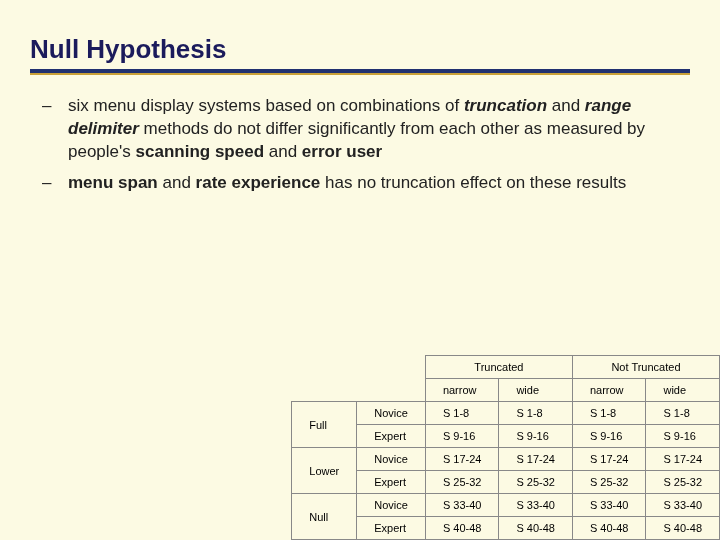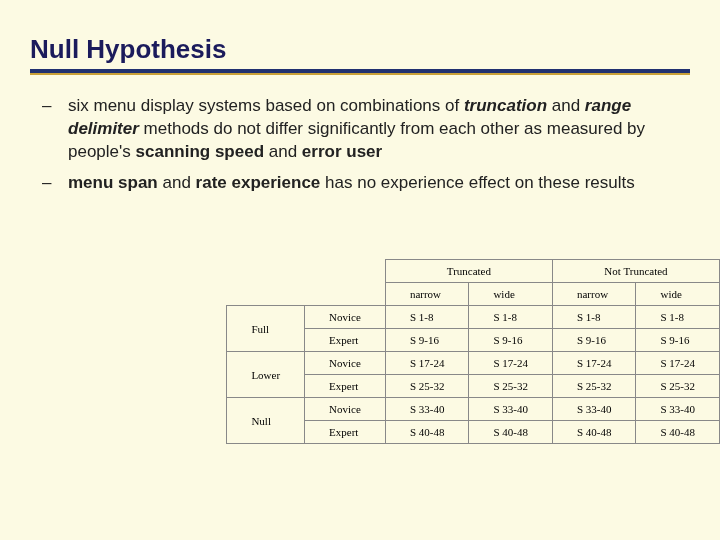--- a/index.html
+++ b/index.html
@@ -1,31 +1,31 @@
 <!DOCTYPE html>
 <html><head>
 <meta charset="utf-8">
 <style>
 body{margin:0;background:#FCFAE3;font-family:Verdana,Arial,sans-serif;color:#000;}
-.slide{width:720px;height:444px;box-sizing:border-box;padding:34px 30px;position:relative;}
+.slide{width:720px;height:540px;box-sizing:border-box;padding:34px 30px;position:relative;}
 .title{font-size:26px;font-weight:bold;color:#1b1b5c;margin:0 0 4px 0;}
 .hr1{height:4px;background:#203070;margin:0;}
 .hr2{height:2px;background:#c9a038;margin:0;}
 .bullets{margin:20px 0 0 0;font-size:17px;line-height:1.35;color:#222;}
 .bullets .row{display:flex;margin-bottom:8px;}
 .bullets .dash{width:26px;flex:0 0 26px;text-align:left;padding-left:12px;}
 .bullets .txt{flex:1;}
 .bold{font-weight:bold;margin-top:36px;}
 .under{font-style:italic;font-weight:bold;}
 .lower{margin-top:28px;display:flex;}
 .levels{font-size:17px;line-height:1.35;padding-left:12px;white-space:pre;}
 .levels .dash2{display:inline-block;width:14px;}
 .tblwrap{position:absolute;bottom:0;right:0;}
 table{border-collapse:collapse;font-size:11px;}
-td,th{border:1px solid #888;padding:5px 24px;text-align:left;vertical-align:middle;white-space:nowrap;background:#FCFAE3;font-family:Liberation Serif, serif;}
+td,th{border:1px solid #888;padding:5px 17px;text-align:left;vertical-align:middle;white-space:nowrap;background:#FCFAE3;}
 .topgrp{text-align:center;}
 .noborder{border:none;background:transparent;}
 </style>
 </head>
 <body>
 <div class="slide">
   <div class="title">Null Hypothesis</div>
   <div class="hr1"></div>
   <div class="hr2"></div>
 
@@ -42,21 +42,21 @@
         <span> and </span>
         <span class="bold">error user</span>
       </div>
     </div>
     <div class="row">
       <div class="dash">–</div>
       <div class="txt">
         <span class="bold">menu span</span>
         <span> and </span>
         <span class="bold">rate experience</span>
-        <span> has no experience effect on these results</span>
+        <span> has no truncation effect on these results</span>
       </div>
     </div>
   </div>
 
 
   <div class="tblwrap">
     <table>
       <tbody>
           <tr>
         <td class="noborder"></td>

